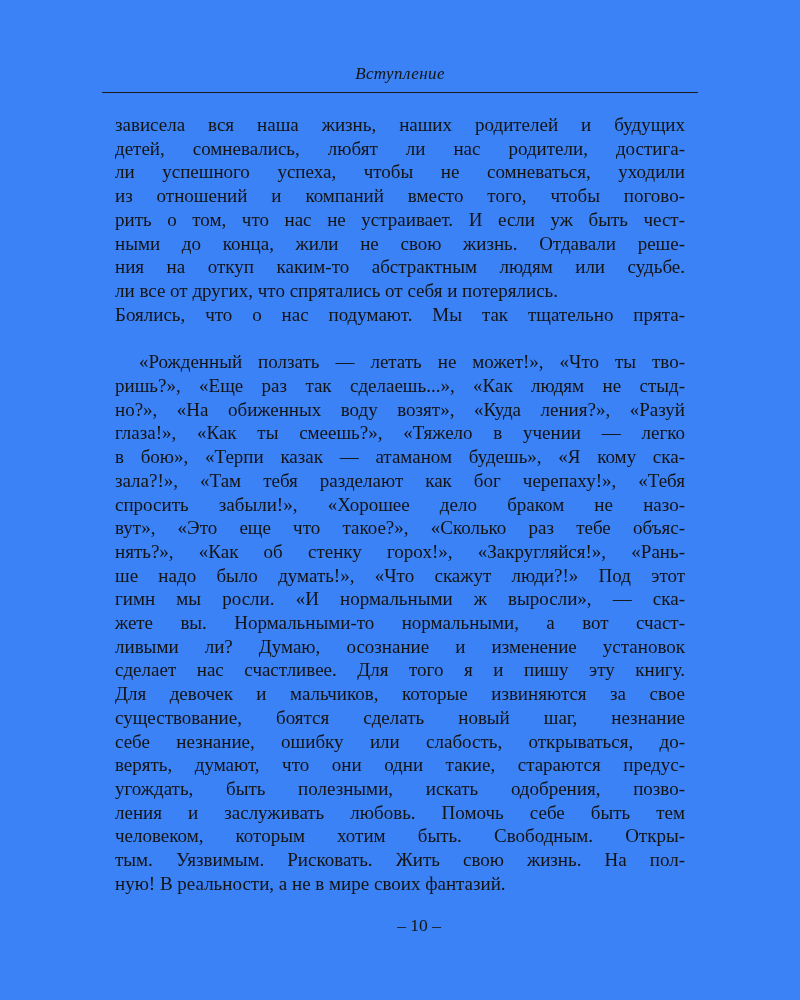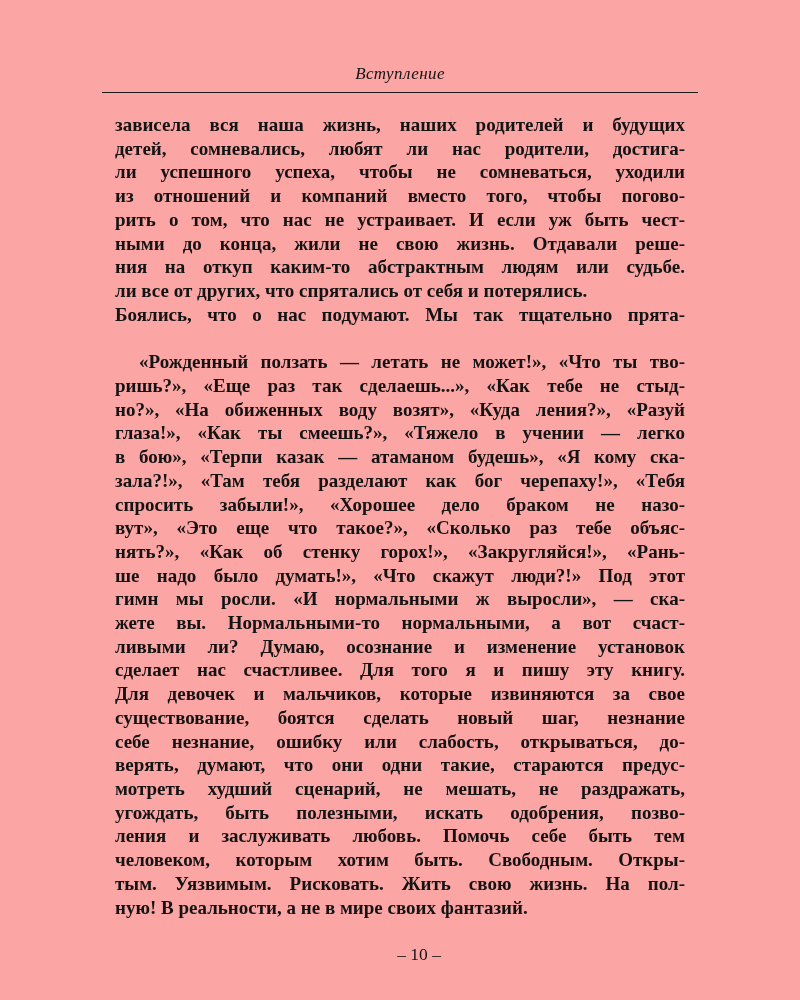--- a/index.html
+++ b/index.html
@@ -5,21 +5,21 @@
   html, body {
     margin: 0;
     padding: 0;
     background: #ffffff;
   }
   .page {
     position: relative;
     width: 800px;
     height: 1000px;
     margin: 0 auto;
-    background: #fca5a5;
+    background: #3b82f6;
     box-sizing: border-box;
     padding: 64px 102px 0 102px;
     font-family: "Liberation Serif", "DejaVu Serif", serif;
     color: #141414;
   }
   .running-head {
     text-align: center;
     font-style: italic;
     font-size: 17px;
     line-height: 20px;
@@ -35,33 +35,32 @@
     font-size: 19px;
     line-height: 23.7px;
   }
   .paragraph + .paragraph {
     margin-top: 24px;
   }
   .line {
     text-align: justify;
     text-align-last: justify;
     white-space: normal;
-    font-weight: bold;
   }
   .line.last {
     text-align-last: left;
   }
   .paragraph.indent .line:first-child {
     text-indent: 24px;
   }
   .page-number {
     position: absolute;
     left: 0;
     right: 0;
-    bottom: 35px;
+    bottom: 64px;
     text-align: center;
     font-size: 17.5px;
     color: #141414;
     margin-left: 38px;
   }
 </style>
 </head>
 <body>
 
 <div class="page">
@@ -78,38 +77,37 @@
         <div class="line">ли успешного успеха, чтобы не сомневаться, уходили</div>
         <div class="line">из отношений и компаний вместо того, чтобы погово-</div>
         <div class="line">рить о том, что нас не устраивает. И если уж быть чест-</div>
         <div class="line">ными до конца, жили не свою жизнь. Отдавали реше-</div>
         <div class="line">ния на откуп каким-то абстрактным людям или судьбе.</div>
         <div class="line last">ли все от других, что спрятались от себя и потерялись.</div>
         <div class="line">Боялись, что о нас подумают. Мы так тщательно прята-</div>
       </div>
       <div class="paragraph indent">
         <div class="line">«Рожденный ползать — летать не может!», «Что ты тво-</div>
-        <div class="line">ришь?», «Еще раз так сделаешь...», «Как тебе не стыд-</div>
+        <div class="line">ришь?», «Еще раз так сделаешь...», «Как людям не стыд-</div>
         <div class="line">но?», «На обиженных воду возят», «Куда ления?», «Разуй</div>
         <div class="line">глаза!», «Как ты смеешь?», «Тяжело в учении — легко</div>
         <div class="line">в бою», «Терпи казак — атаманом будешь», «Я кому ска-</div>
         <div class="line">зала?!», «Там тебя разделают как бог черепаху!», «Тебя</div>
         <div class="line">спросить забыли!», «Хорошее дело браком не назо-</div>
         <div class="line">вут», «Это еще что такое?», «Сколько раз тебе объяс-</div>
         <div class="line">нять?», «Как об стенку горох!», «Закругляйся!», «Рань-</div>
         <div class="line">ше надо было думать!», «Что скажут люди?!» Под этот</div>
         <div class="line">гимн мы росли. «И нормальными ж выросли», — ска-</div>
         <div class="line">жете вы. Нормальными-то нормальными, а вот счаст-</div>
         <div class="line">ливыми ли? Думаю, осознание и изменение установок</div>
         <div class="line">сделает нас счастливее. Для того я и пишу эту книгу.</div>
         <div class="line">Для девочек и мальчиков, которые извиняются за свое</div>
         <div class="line">существование, боятся сделать новый шаг, незнание</div>
         <div class="line">себе незнание, ошибку или слабость, открываться, до-</div>
         <div class="line">верять, думают, что они одни такие, стараются предус-</div>
-        <div class="line">мотреть худший сценарий, не мешать, не раздражать,</div>
         <div class="line">угождать, быть полезными, искать одобрения, позво-</div>
         <div class="line">ления и заслуживать любовь. Помочь себе быть тем</div>
         <div class="line">человеком, которым хотим быть. Свободным. Откры-</div>
         <div class="line">тым. Уязвимым. Рисковать. Жить свою жизнь. На пол-</div>
         <div class="line last">ную! В реальности, а не в мире своих фантазий.</div>
       </div>
     </main>
 
   <footer>
     <div class="page-number">– 10 –</div>

